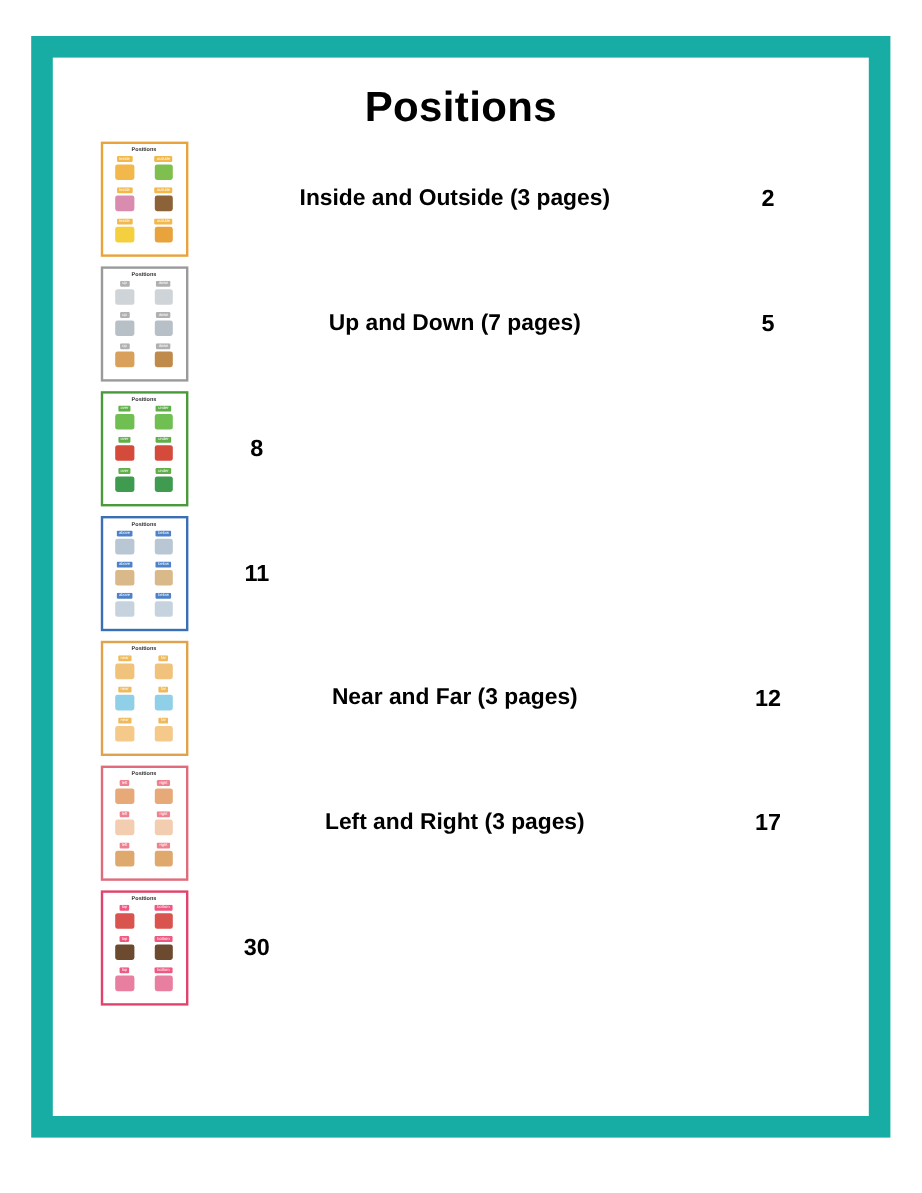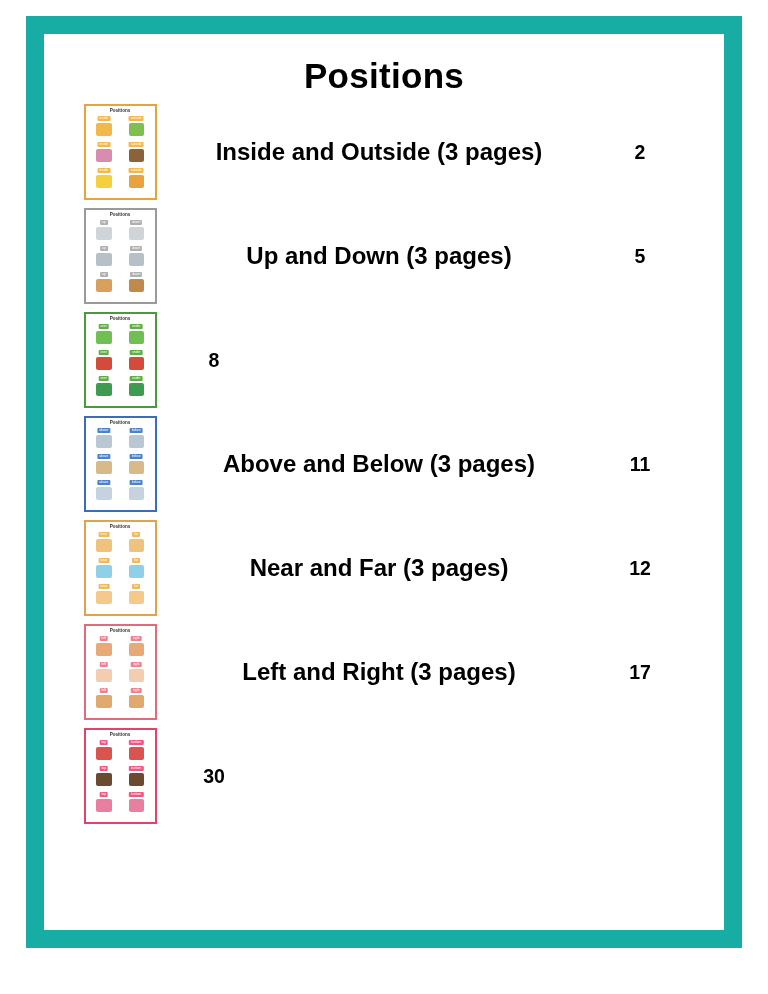--- a/index.html
+++ b/index.html
@@ -12,21 +12,21 @@
     height: 994px;
     font-family: "Liberation Sans", sans-serif;
     overflow: hidden;
   }
   .page {
     position: relative;
     width: 768px;
     height: 994px;
     background: #ffffff;
     box-sizing: border-box;
-    padding: 16px 26px 46px 26px;
+    padding: 30px 26px 46px 26px;
   }
   .border-frame {
     position: relative;
     width: 100%;
     height: 100%;
     background: #17ada5;
     box-sizing: border-box;
     padding: 18px;
   }
   .inner-sheet {
@@ -128,21 +128,21 @@
   }
   .blob {
     border-radius: 2px;
   }
   .label-cell {
     flex: 1 1 auto;
     text-align: center;
     padding: 0 6px;
   }
   .entry-label {
-    font-size: 24px;
+    font-size: 19px;
     font-weight: bold;
     color: #000000;
   }
   .page-cell {
     width: 96px;
     flex: 0 0 96px;
     text-align: center;
     padding-right: 6px;
   }
   .page-num {
@@ -224,21 +224,21 @@
                     <div class="blob" style="width: 16px; height: 13px; margin-top: 4px; background: rgb(216, 160, 90);"></div>
                     <span class="mini-label" style="background: rgb(176, 176, 176);">up</span>
                   </div>
                   <div class="thumb-cellbox">
                     <div class="blob" style="width: 15px; height: 13px; margin-top: 4px; background: rgb(192, 138, 74);"></div>
                     <span class="mini-label" style="background: rgb(176, 176, 176);">down</span>
                   </div>
                 </div>
               </div>
             </div>
-            <div class="label-cell"><span class="entry-label">Up and Down (3 pages)</span></div>
+            <div class="label-cell"><span class="entry-label">Up and Down (7 pages)</span></div>
             <div class="page-cell"><span class="page-num">5</span></div>
           </div>
           <div class="toc-row">
             <div class="thumb-cell">
               <div class="thumb" style="border-color: rgb(74, 154, 60);">
                 <div class="thumb-title">Positions</div>
                 <div class="thumb-grid">
                   <div class="thumb-cellbox">
                     <div class="blob" style="width: 16px; height: 13px; margin-top: 4px; background: rgb(111, 191, 82);"></div>
                     <span class="mini-label" style="background: rgb(95, 174, 72);">over</span>
@@ -293,21 +293,20 @@
                     <div class="blob" style="width: 16px; height: 13px; margin-top: 4px; background: rgb(198, 211, 222);"></div>
                     <span class="mini-label" style="background: rgb(77, 130, 200);">above</span>
                   </div>
                   <div class="thumb-cellbox">
                     <div class="blob" style="width: 15px; height: 13px; margin-top: 4px; background: rgb(198, 211, 222);"></div>
                     <span class="mini-label" style="background: rgb(77, 130, 200);">below</span>
                   </div>
                 </div>
               </div>
             </div>
-            <div class="label-cell"><span class="entry-label">Above and Below (3 pages)</span></div>
             <div class="page-cell"><span class="page-num">11</span></div>
           </div>
           <div class="toc-row">
             <div class="thumb-cell">
               <div class="thumb" style="border-color: rgb(224, 162, 74);">
                 <div class="thumb-title">Positions</div>
                 <div class="thumb-grid">
                   <div class="thumb-cellbox">
                     <div class="blob" style="width: 16px; height: 13px; margin-top: 4px; background: rgb(240, 194, 123);"></div>
                     <span class="mini-label" style="background: rgb(239, 185, 92);">near</span>

